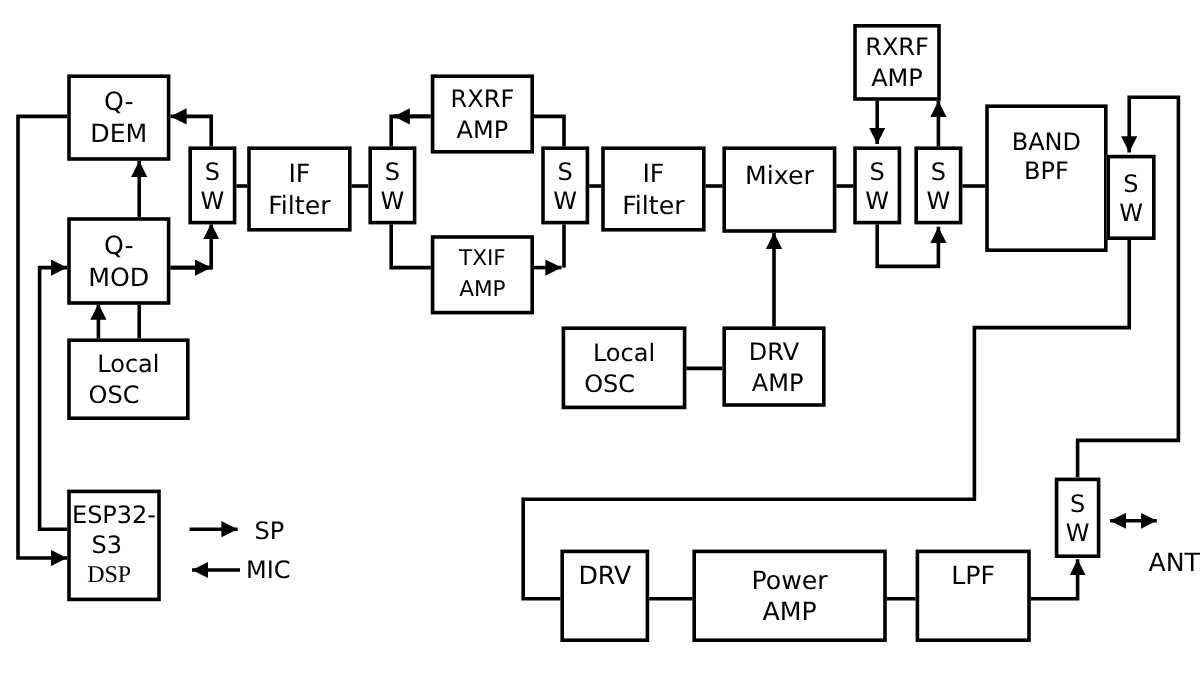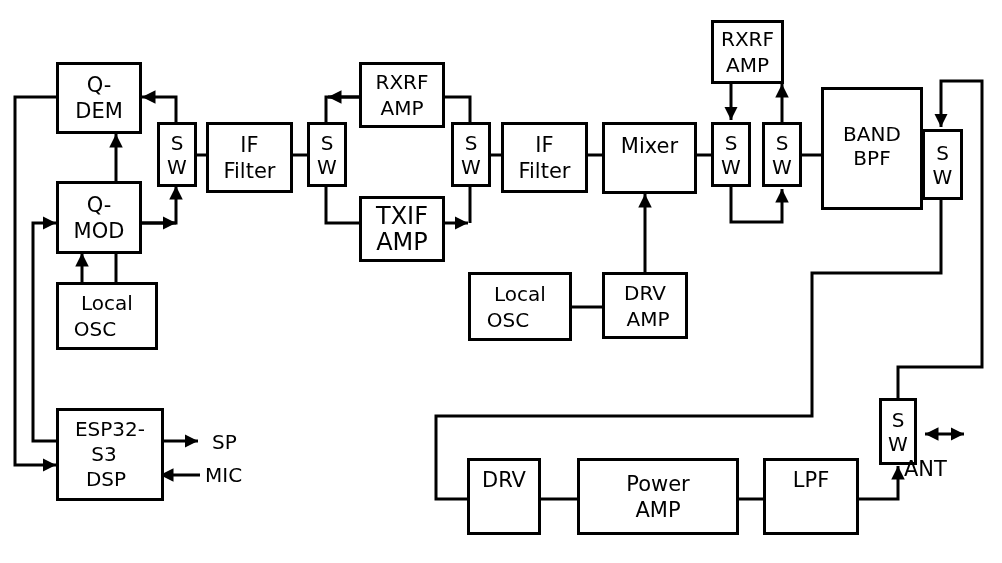--- a/index.html
+++ b/index.html
@@ -68,42 +68,42 @@
   <span>DEM</span>
 </div>
 <div class="blk" style="left:56px;top:181px;width:86px;height:73px;">
   <span>Q-</span>
   <span>MOD</span>
 </div>
 <div class="blk" style="left:56px;top:282px;width:102px;height:68px;font-size:20px;">
   <span>Local</span>
   <span style="margin-right:24px;">OSC</span>
 </div>
-<div class="blk" style="left:56px;top:408px;width:108px;height:93px;font-size:20px;line-height:25px;">
+<div class="blk" style="left:56px;top:408px;width:78px;height:93px;font-size:20px;line-height:25px;">
   <span>ESP32-</span>
   <span style="margin-right:12px;">S3</span>
-  <span style="margin-right:8px;">DSP</span>
+  <span style="margin-right:8px;font-family:Liberation Serif, serif;">DSP</span>
 </div>
 <div class="blk sw" style="left:157px;top:122px;width:40px;height:65px;">
   <span>S</span>
   <span>W</span>
 </div>
 <div class="blk" style="left:206px;top:122px;width:87px;height:71px;">
   <span>IF</span>
   <span>Filter</span>
 </div>
 <div class="blk sw" style="left:307px;top:122px;width:40px;height:65px;">
   <span>S</span>
   <span>W</span>
 </div>
 <div class="blk" style="left:359px;top:62px;width:86px;height:66px;font-size:20px;">
   <span>RXRF</span>
   <span>AMP</span>
 </div>
-<div class="blk" style="left:359px;top:196px;width:86px;height:66px;font-size:24px;">
+<div class="blk" style="left:359px;top:196px;width:86px;height:66px;font-size:18px;">
   <span>TXIF</span>
   <span>AMP</span>
 </div>
 <div class="blk sw" style="left:451px;top:122px;width:40px;height:65px;">
   <span>S</span>
   <span>W</span>
 </div>
 <div class="blk" style="left:501px;top:122px;width:87px;height:71px;">
   <span>IF</span>
   <span>Filter</span>
@@ -124,21 +124,21 @@
   <span>AMP</span>
 </div>
 <div class="blk sw" style="left:711px;top:122px;width:40px;height:65px;">
   <span>S</span>
   <span>W</span>
 </div>
 <div class="blk sw" style="left:762px;top:122px;width:40px;height:65px;">
   <span>S</span>
   <span>W</span>
 </div>
-<div class="blk top" style="left:821px;top:87px;width:102px;height:123px;font-size:20px;line-height:24px;padding-top:32px;">
+<div class="blk top" style="left:821px;top:87px;width:102px;height:123px;font-size:20px;line-height:24px;padding-top:16px;">
   <span>BAND</span>
   <span>BPF</span>
 </div>
 <div class="blk sw" style="left:922px;top:129px;width:41px;height:71px;">
   <span>S</span>
   <span>W</span>
 </div>
 <div class="blk top" style="left:467px;top:458px;width:74px;height:77px;padding-top:6px;">
   <span>DRV</span>
 </div>
@@ -149,13 +149,13 @@
 <div class="blk top" style="left:763px;top:458px;width:96px;height:77px;padding-top:6px;">
   <span>LPF</span>
 </div>
 <div class="blk sw" style="left:879px;top:398px;width:38px;height:67px;">
   <span>S</span>
   <span>W</span>
 </div>
 
 <span class="lbl" style="left:212px;top:431px;">SP</span>
 <span class="lbl" style="left:205px;top:464px;">MIC</span>
-<span class="lbl" style="left:904px;top:458px;font-size:21px;">ANT</span>
+<span class="lbl" style="left:957px;top:458px;font-size:21px;">ANT</span>
 
 </body></html>

